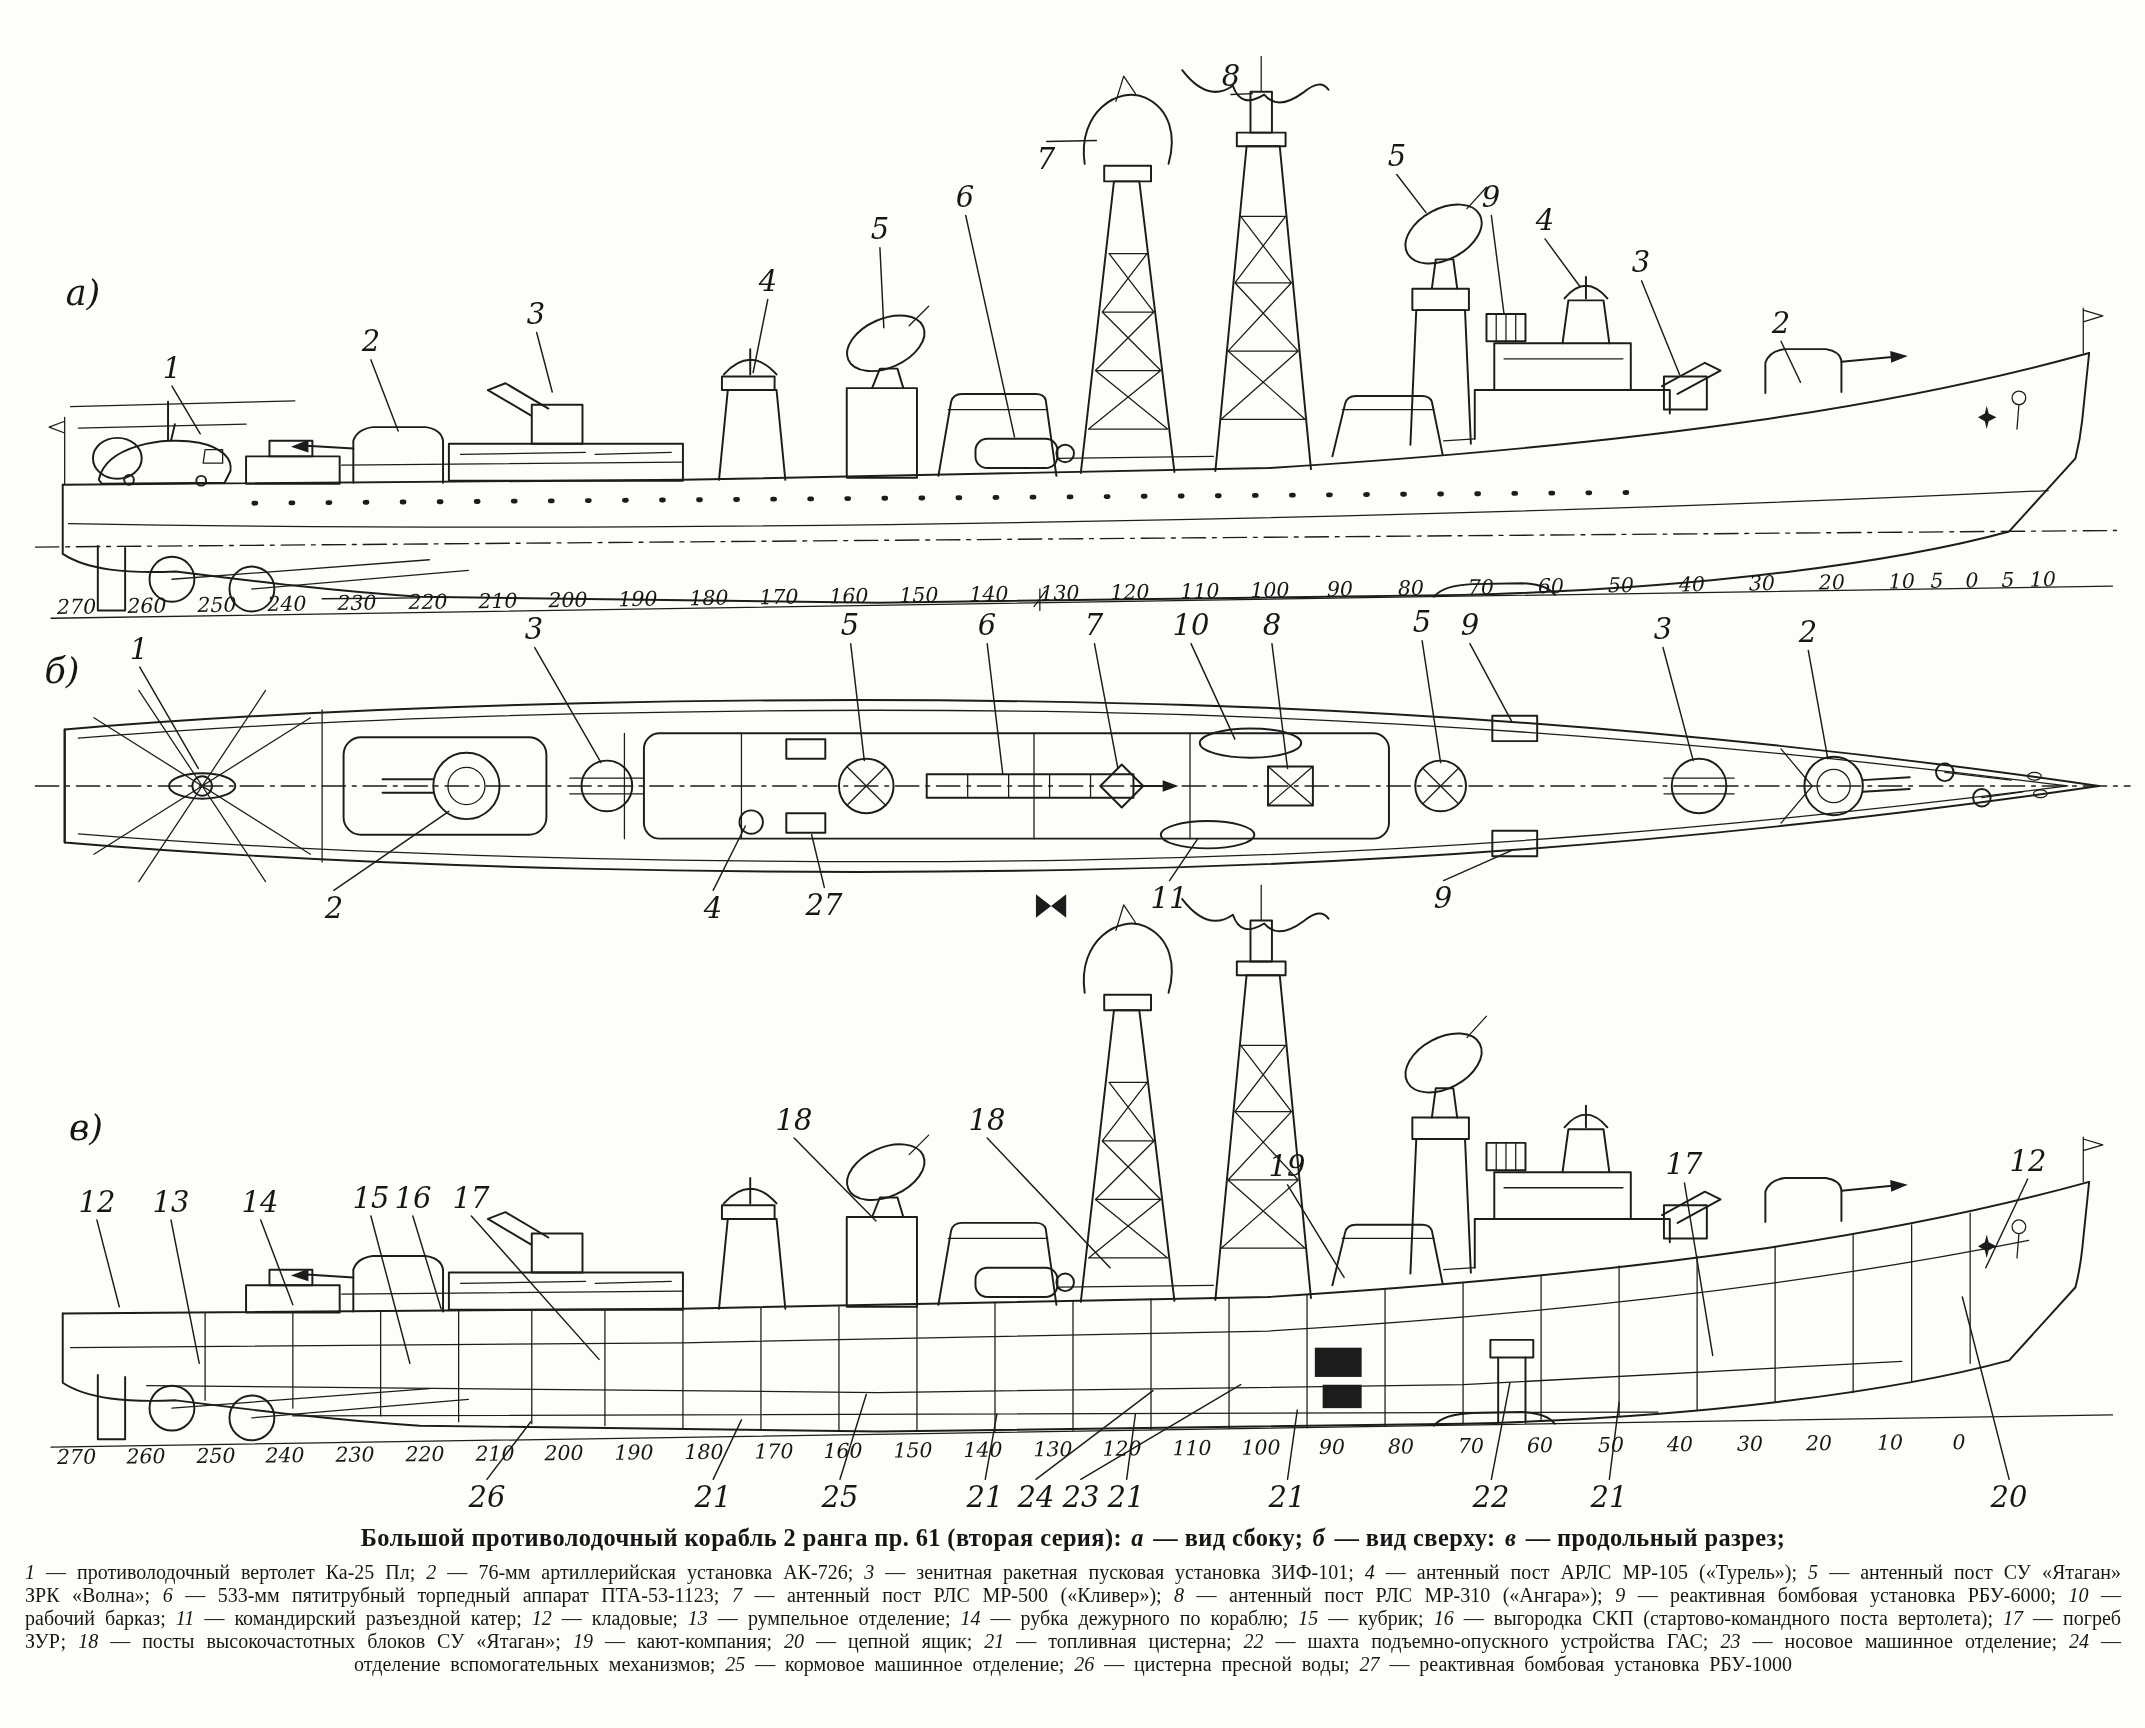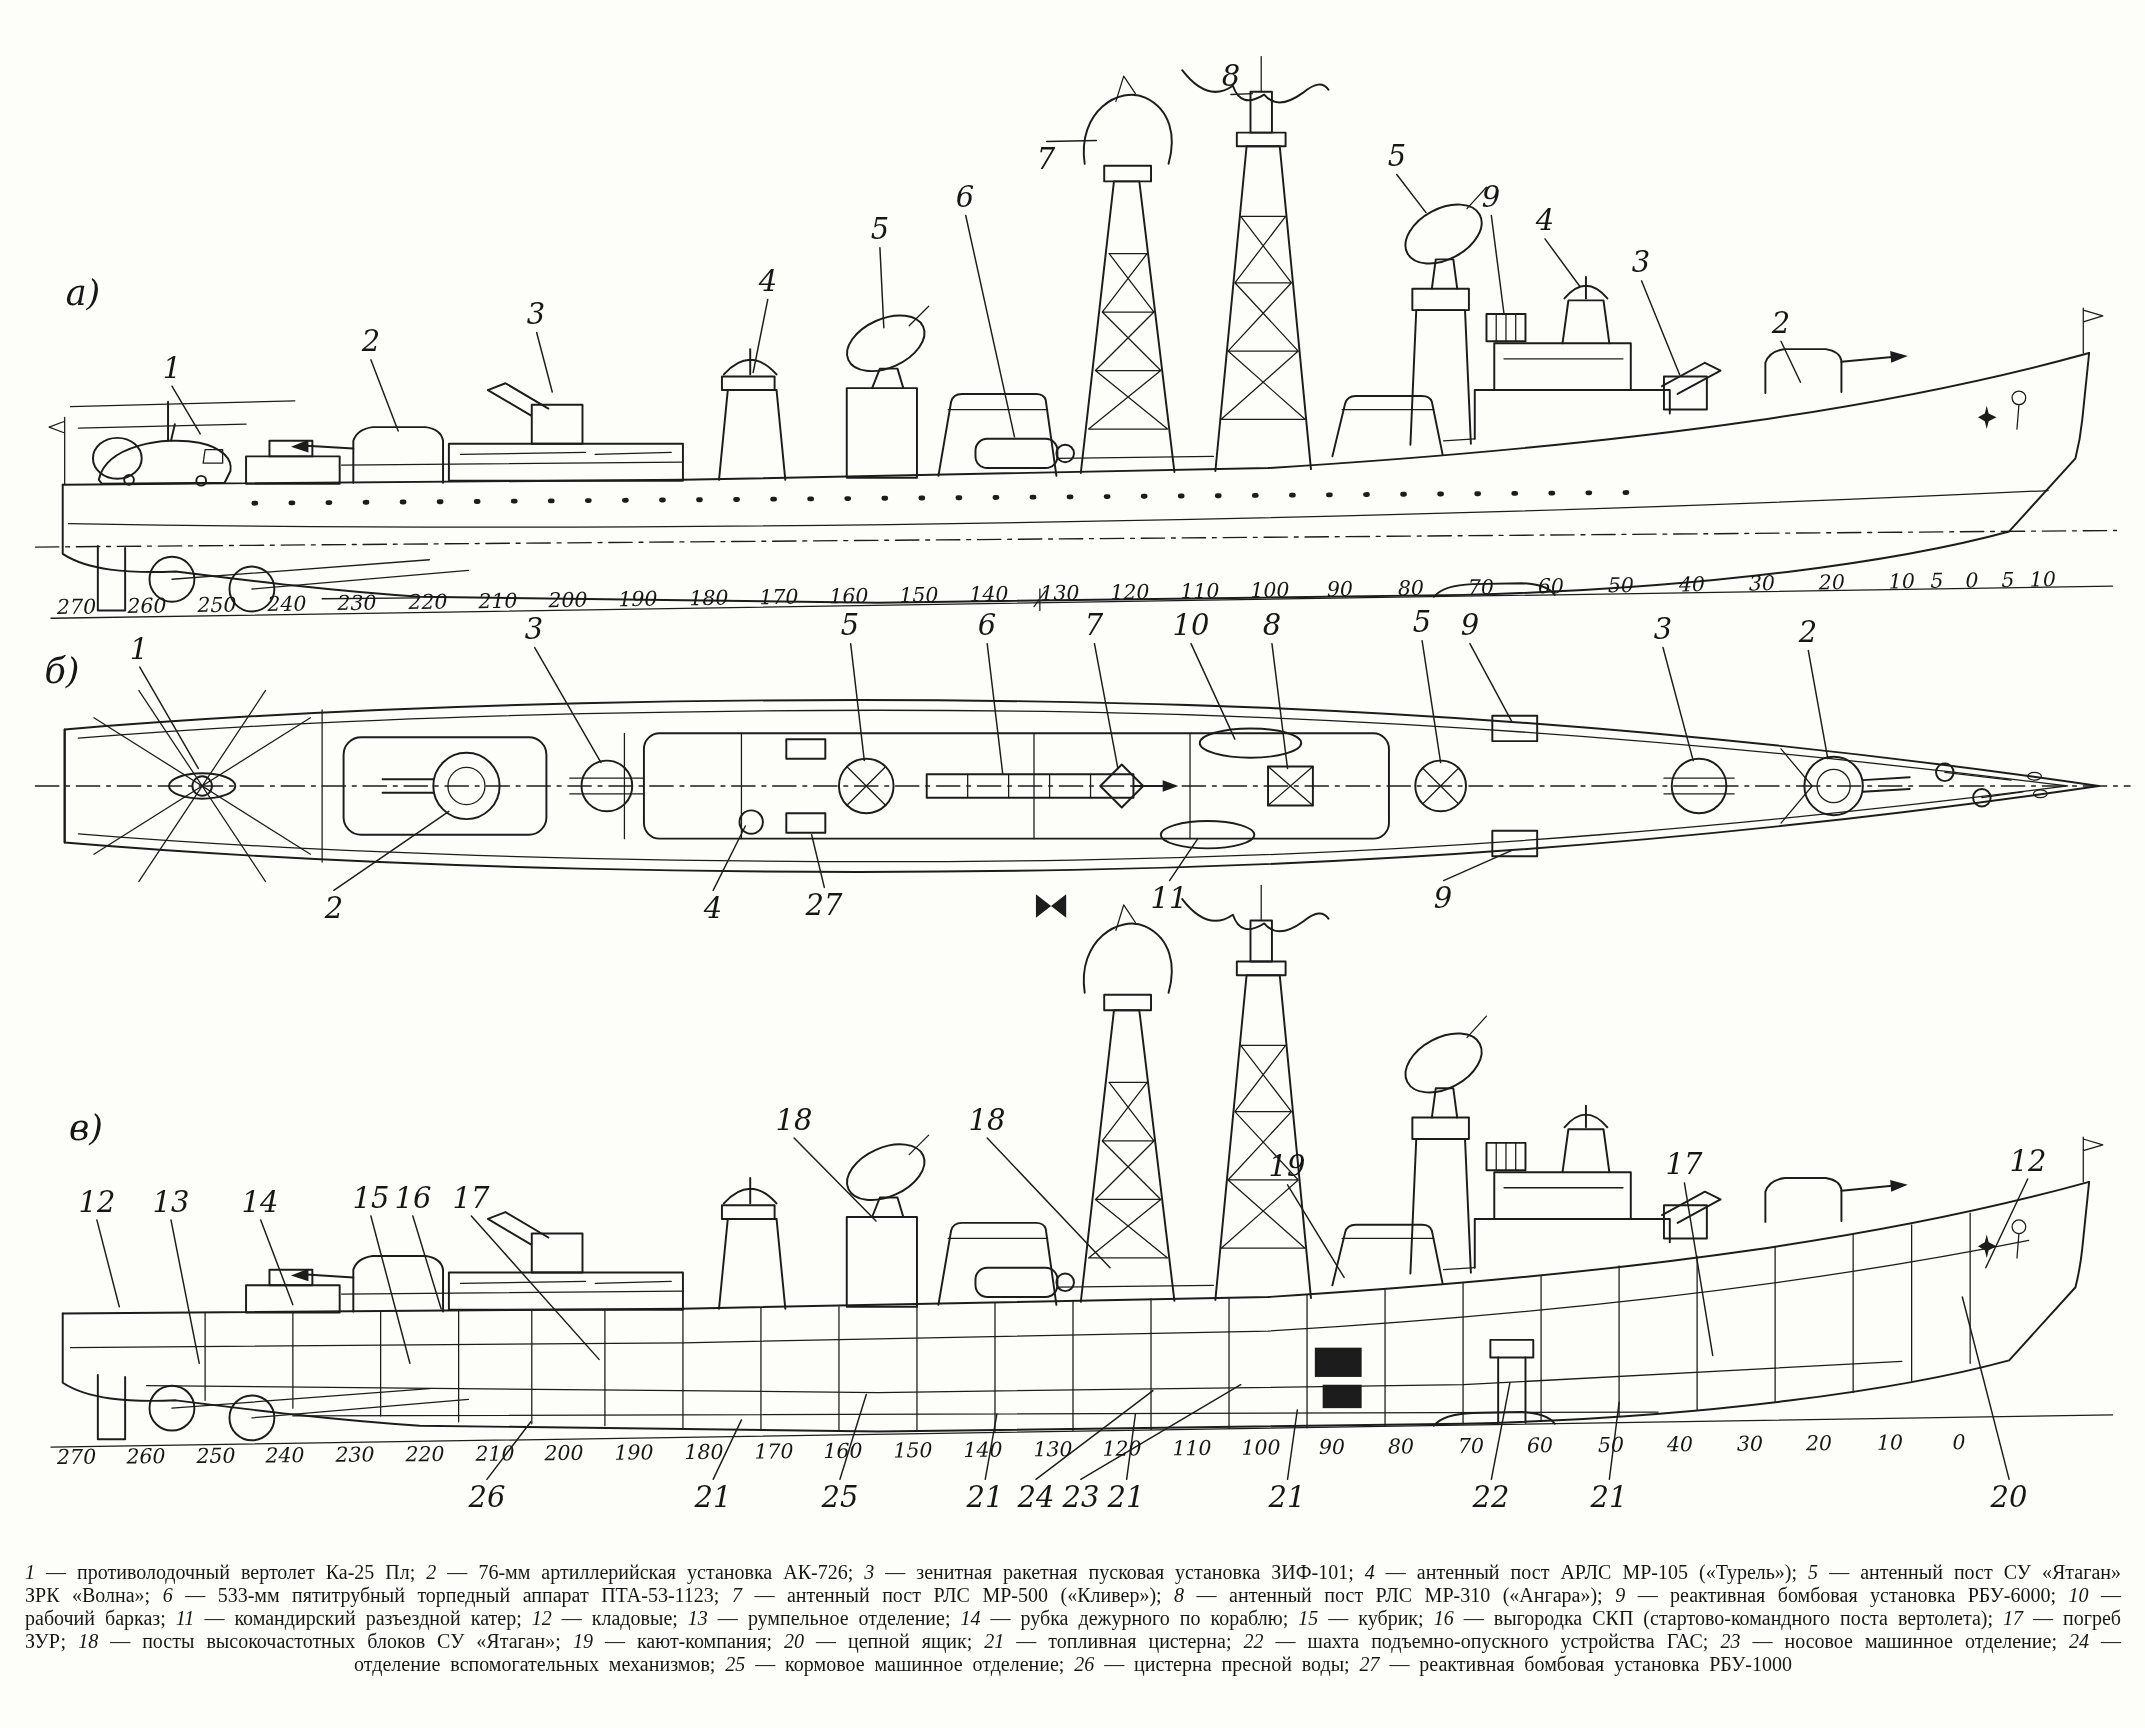--- a/index.html
+++ b/index.html
@@ -298,20 +298,23 @@
         <line x1="1062" y1="1517" x2="1182" y2="1426" class="leader"></line>
         <line x1="1108" y1="1517" x2="1272" y2="1420" class="leader"></line>
         <line x1="1155" y1="1517" x2="1164" y2="1450" class="leader"></line>
         <line x1="1320" y1="1517" x2="1330" y2="1446" class="leader"></line>
         <line x1="1529" y1="1517" x2="1548" y2="1418" class="leader"></line>
         <line x1="1650" y1="1517" x2="1660" y2="1438" class="leader"></line>
         <line x1="2060" y1="1517" x2="2012" y2="1330" class="leader"></line>
       </g>
   </svg>
 
+  <div id="caption">
+    <span>Большой противолодочный корабль 2 ранга пр. 61 (вторая серия):</span><span id="caption-parts"> <i>а</i><span> — вид сбоку; </span> <i>б</i><span> — вид сверху: </span> <i>в</i><span> — продольный разрез; </span></span>
+  </div>
 
   <div id="legend"><i>1</i><span> — противолодочный вертолет Ка-25 Пл;  </span><i>2</i><span> — 76-мм артиллерийская установка АК-726;  </span><i>3</i><span> — зенитная ракетная пусковая установка ЗИФ-101;  </span><i>4</i><span> — антенный пост АРЛС МР-105 («Турель»);  </span><i>5</i><span> — антенный пост СУ «Ятаган» ЗРК «Волна»;  </span><i>6</i><span> — 533-мм пятитрубный торпедный аппарат ПТА-53-1123;  </span><i>7</i><span> — антенный пост РЛС МР-500 («Кливер»);  </span><i>8</i><span> — антенный пост РЛС МР-310 («Ангара»);  </span><i>9</i><span> — реактивная бомбовая установка РБУ-6000;  </span><i>10</i><span> — рабочий барказ;  </span><i>11</i><span> — командирский разъездной катер;  </span><i>12</i><span> — кладовые;  </span><i>13</i><span> — румпельное отделение;  </span><i>14</i><span> — рубка дежурного по кораблю;  </span><i>15</i><span> — кубрик;  </span><i>16</i><span> — выгородка СКП (стартово-командного поста вертолета);  </span><i>17</i><span> — погреб ЗУР;  </span><i>18</i><span> — посты высокочастотных блоков СУ «Ятаган»;  </span><i>19</i><span> — кают-компания;  </span><i>20</i><span> — цепной ящик;  </span><i>21</i><span> — топливная цистерна;  </span><i>22</i><span> — шахта подъемно-опускного устройства ГАС;  </span><i>23</i><span> — носовое машинное отделение;  </span><i>24</i><span> — отделение вспомогательных механизмов;  </span><i>25</i><span> — кормовое машинное отделение;  </span><i>26</i><span> — цистерна пресной воды;  </span><i>27</i><span> — реактивная бомбовая установка РБУ-1000</span></div>
 
 <div class="view-label" style="left: 83px; top: 293px;">а)</div>
     <div class="callout" style="left: 172px; top: 368px;">1</div>
     <div class="callout" style="left: 371px; top: 341px;">2</div>
     <div class="callout" style="left: 536px; top: 314px;">3</div>
     <div class="callout" style="left: 768px; top: 281px;">4</div>
     <div class="callout" style="left: 880px; top: 229px;">5</div>
     <div class="callout" style="left: 965px; top: 197px;">6</div>

